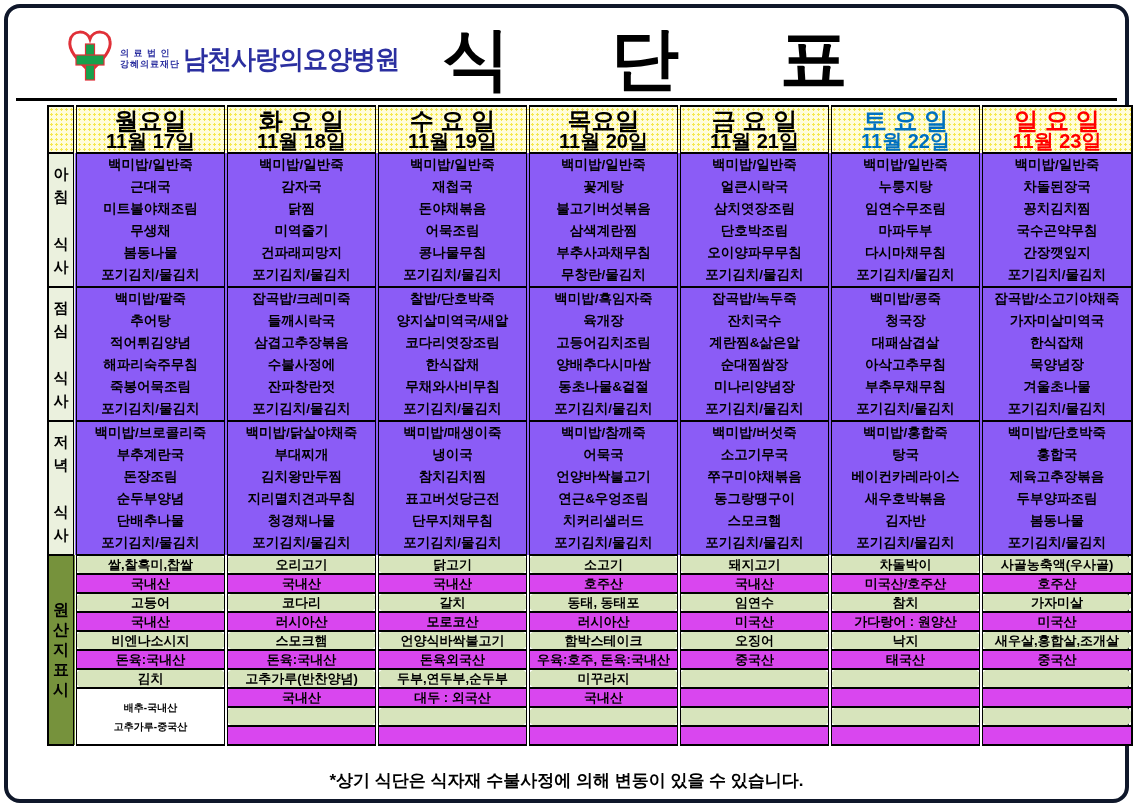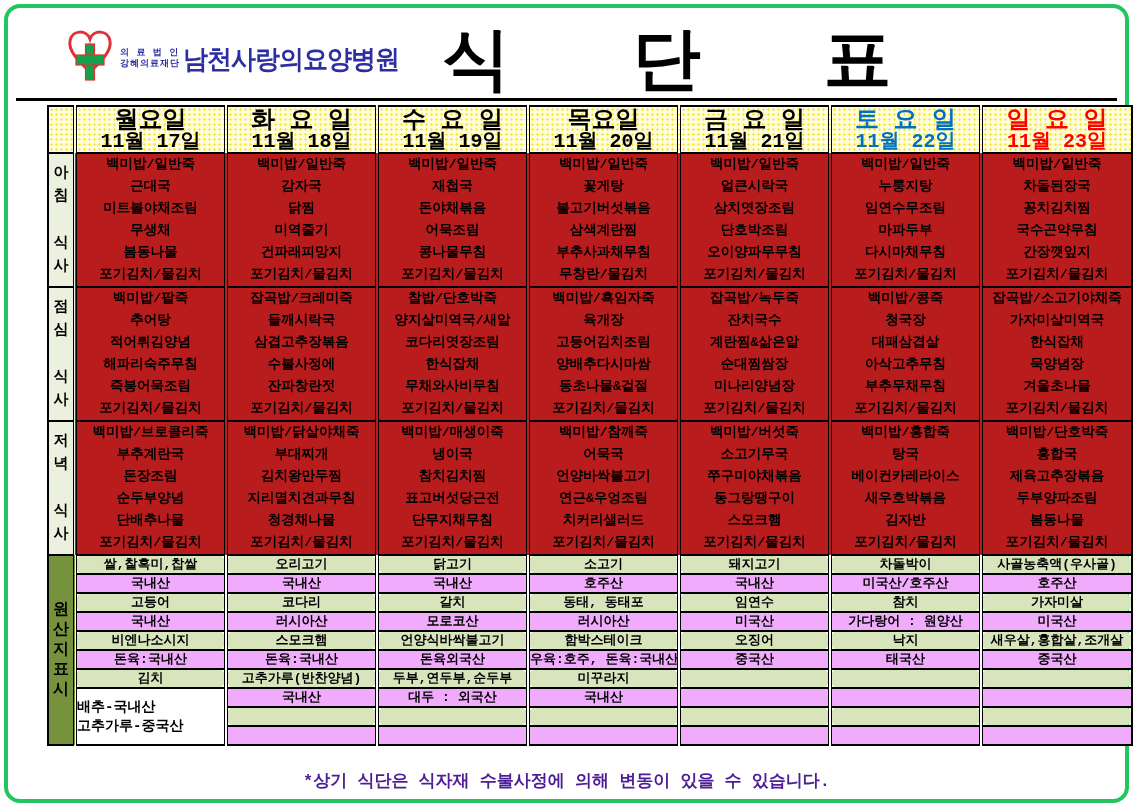--- a/index.html
+++ b/index.html
@@ -1,17 +1,17 @@
 <!DOCTYPE html>
 <html style="--hospital-blue: #2b2fa0; --header-yellow: #fffcd9; --header-dot: #f5e84b; --label-green: #ebf1de; --item-green: #d7e4bc; --origin-olive: #76923c; --saturday-blue: #0070c0; --sunday-red: #ff0000;"><head>
 <meta charset="utf-8">
 <style>
   html,body{margin:0;padding:0;width:1133px;height:807px;background:#fff;overflow:hidden;
     font-family:"Liberation Sans","DejaVu Sans",sans-serif;}
-  .frame{position:absolute;inset:4px;border:4px solid #22c55e;border-radius:16px;background:#fff;font-family:Liberation Mono, monospace;}
+  .frame{position:absolute;inset:4px;border:4px solid #0f172a;border-radius:16px;background:#fff;}
   
   .header{position:absolute;left:56px;top:14px;height:74px;display:flex;align-items:center;}
   .logo{flex:0 0 auto;margin-right:4px;}
   .org{font-size:9px;font-weight:bold;color:var(--hospital-blue,#2b2fa0);line-height:11px;
     letter-spacing:1px;margin-right:3px;white-space:nowrap;}
   .hospital{font-size:26px;font-weight:bold;color:var(--hospital-blue,#2b2fa0);
     letter-spacing:-1px;transform:scaleX(.96);transform-origin:left;white-space:nowrap;}
   .title{font-size:68px;font-weight:bold;color:#000;margin-left:34px;word-spacing:82px;white-space:nowrap;}
   .rule{position:absolute;top:90px;left:8px;right:8px;height:3px;background:#000;}
   
@@ -22,35 +22,35 @@
   thead th{background-color:var(--header-yellow,#fffcd9);
     background-image:radial-gradient(var(--header-dot,#f5e84b) 1.1px,transparent 1.25px);
     background-size:5px 5px;height:45px;vertical-align:middle;}
   .day-name{font-size:24px;font-weight:bold;line-height:23px;text-align:center;white-space:nowrap;}
   .day-date{font-size:20px;font-weight:bold;line-height:19px;text-align:center;white-space:nowrap;}
   .meal-row{height:133px;}
   .meal-label{background:var(--label-green,#ebf1de);vertical-align:middle;}
   .meal-label .wrap,{display:block;}
   .lab-ch{font-size:15px;font-weight:bold;line-height:23px;text-align:center;}
   .lab-gap{height:24px;}
-  .meal-cell{vertical-align:middle;background:#b91c1c;}
+  .meal-cell{vertical-align:middle;background:#8b5cf6;}
   .menu-line{font-size:13.5px;font-weight:bold;line-height:22px;text-align:center;white-space:nowrap;
     overflow:hidden;}
   
   .origin-label{background:var(--origin-olive,#76923c);vertical-align:middle;}
   .olab-ch{font-size:16px;font-weight:bold;line-height:20px;text-align:center;color:#000;}
   .o-row{height:19px;}
   .o-item{background:var(--item-green,#d7e4bc);border-radius:9px;}
-  .o-origin{background:#f0abfc;}
+  .o-origin{background:#d946ef;}
   .o-item,.o-origin{font-size:13px;font-weight:bold;text-align:center;white-space:nowrap;overflow:hidden;line-height:17px;}
   .o-merged{background:#fff;vertical-align:middle;}
-  .merged-line{font-size:14px;font-weight:bold;text-align:left;line-height:19px;white-space:nowrap;}
+  .merged-line{font-size:10px;font-weight:bold;text-align:center;line-height:19px;white-space:nowrap;}
   
   .footer{position:absolute;top:761px;left:0;width:100%;text-align:center;
-    font-size:17px;font-weight:bold;color:#4c1d95;}
+    font-size:17px;font-weight:bold;color:#000000;}
 </style>
 </head>
 <body>
 
 <div class="frame">
 
   <div class="header">
     <span class="logo">
       <svg width="52" height="58" viewBox="0 0 52 58">
         <path d="M26 11 C23 2, 8 1, 6 13 C4 23, 15 33, 26 44 C37 33, 48 23, 46 13 C44 1, 29 2, 26 11 Z" fill="none" stroke="#e03038" stroke-width="3"></path>

